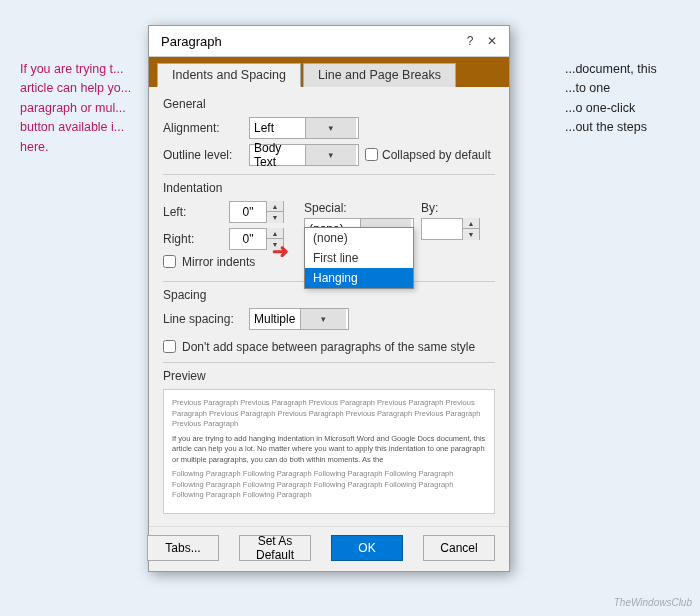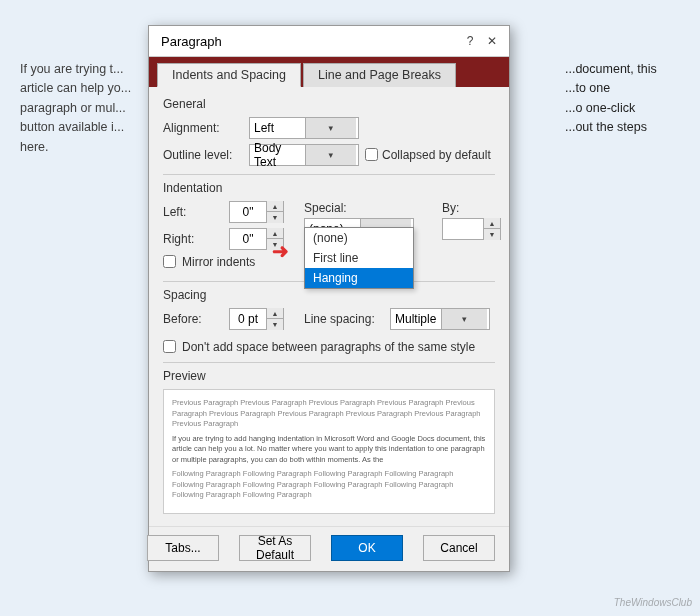--- a/index.html
+++ b/index.html
@@ -10,21 +10,21 @@
       width: 700px;
       height: 616px;
       overflow: hidden;
       position: relative;
     }
     .bg-text-left {
       position: absolute;
       top: 60px; left: 20px;
       width: 145px;
       font-size: 12.5px;
-      color: #404040;
+      color: #be185d;
       line-height: 1.55;
     }
     .bg-text-right {
       position: absolute;
       top: 60px; right: 15px;
       width: 120px;
       font-size: 12.5px;
       color: #222;
       line-height: 1.55;
     }
@@ -68,21 +68,21 @@
       font-size: 12px;
       color: #444;
       cursor: pointer;
       border: none;
       background: transparent;
     }
 
     
     .tabs {
       display: flex;
-      background: #7f1d1d;
+      background: #a16207;
       padding: 6px 8px 0;
       gap: 0;
     }
     .tab {
       padding: 4px 14px;
       font-size: 12.5px;
       border: 1px solid #aaa;
       cursor: pointer;
       background: #e0e0e0;
       border-bottom: none;
@@ -397,21 +397,21 @@
             </div>
           </div>
         </div>
         <div class="checkbox-row" style="margin-top:4px;">
           <input type="checkbox" style="">
           <span>Mirror indents</span>
         </div>
       </div>
 
       <div style="flex:1; position:relative;">
-        <div style="display:flex; gap:28px; align-items:center; margin-bottom:4px;">
+        <div style="display:flex; gap:7px; align-items:center; margin-bottom:4px;">
           <div>
             <div style="font-size:12px; color:#333; margin-bottom:3px;">Special:</div>
             <div class="select-box" style="min-width:110px;">
               <span>(none)</span>
               <span class="arrow">▾</span>
             </div>
           </div>
           <div>
             <div style="font-size:12px; color:#333; margin-bottom:3px;">By:</div>
             <div class="by-field">
@@ -433,30 +433,20 @@
         </div>
       </div>
     </div>
 
     <hr class="section-divider">
 
     <div class="section-label">Spacing</div>
 
     <div style="display:flex; gap:20px; align-items:center; margin-bottom:5px;">
       <div class="field-row">
-        <span class="field-label-sm">Before:</span>
-        <div class="spinner-box">
-          <input type="text" value="0 pt" style="">
-          <div class="spinner-arrows">
-            <div class="spinner-arrow">▲</div>
-            <div class="spinner-arrow">▼</div>
-          </div>
-        </div>
-      </div>
-      <div class="field-row">
         <span class="field-label">Line spacing:</span>
         <div class="select-box" style="min-width:100px;">
           <span>Multiple</span>
           <span class="arrow">▾</span>
         </div>
       </div>
     </div>
 
 
     <div class="checkbox-row">

